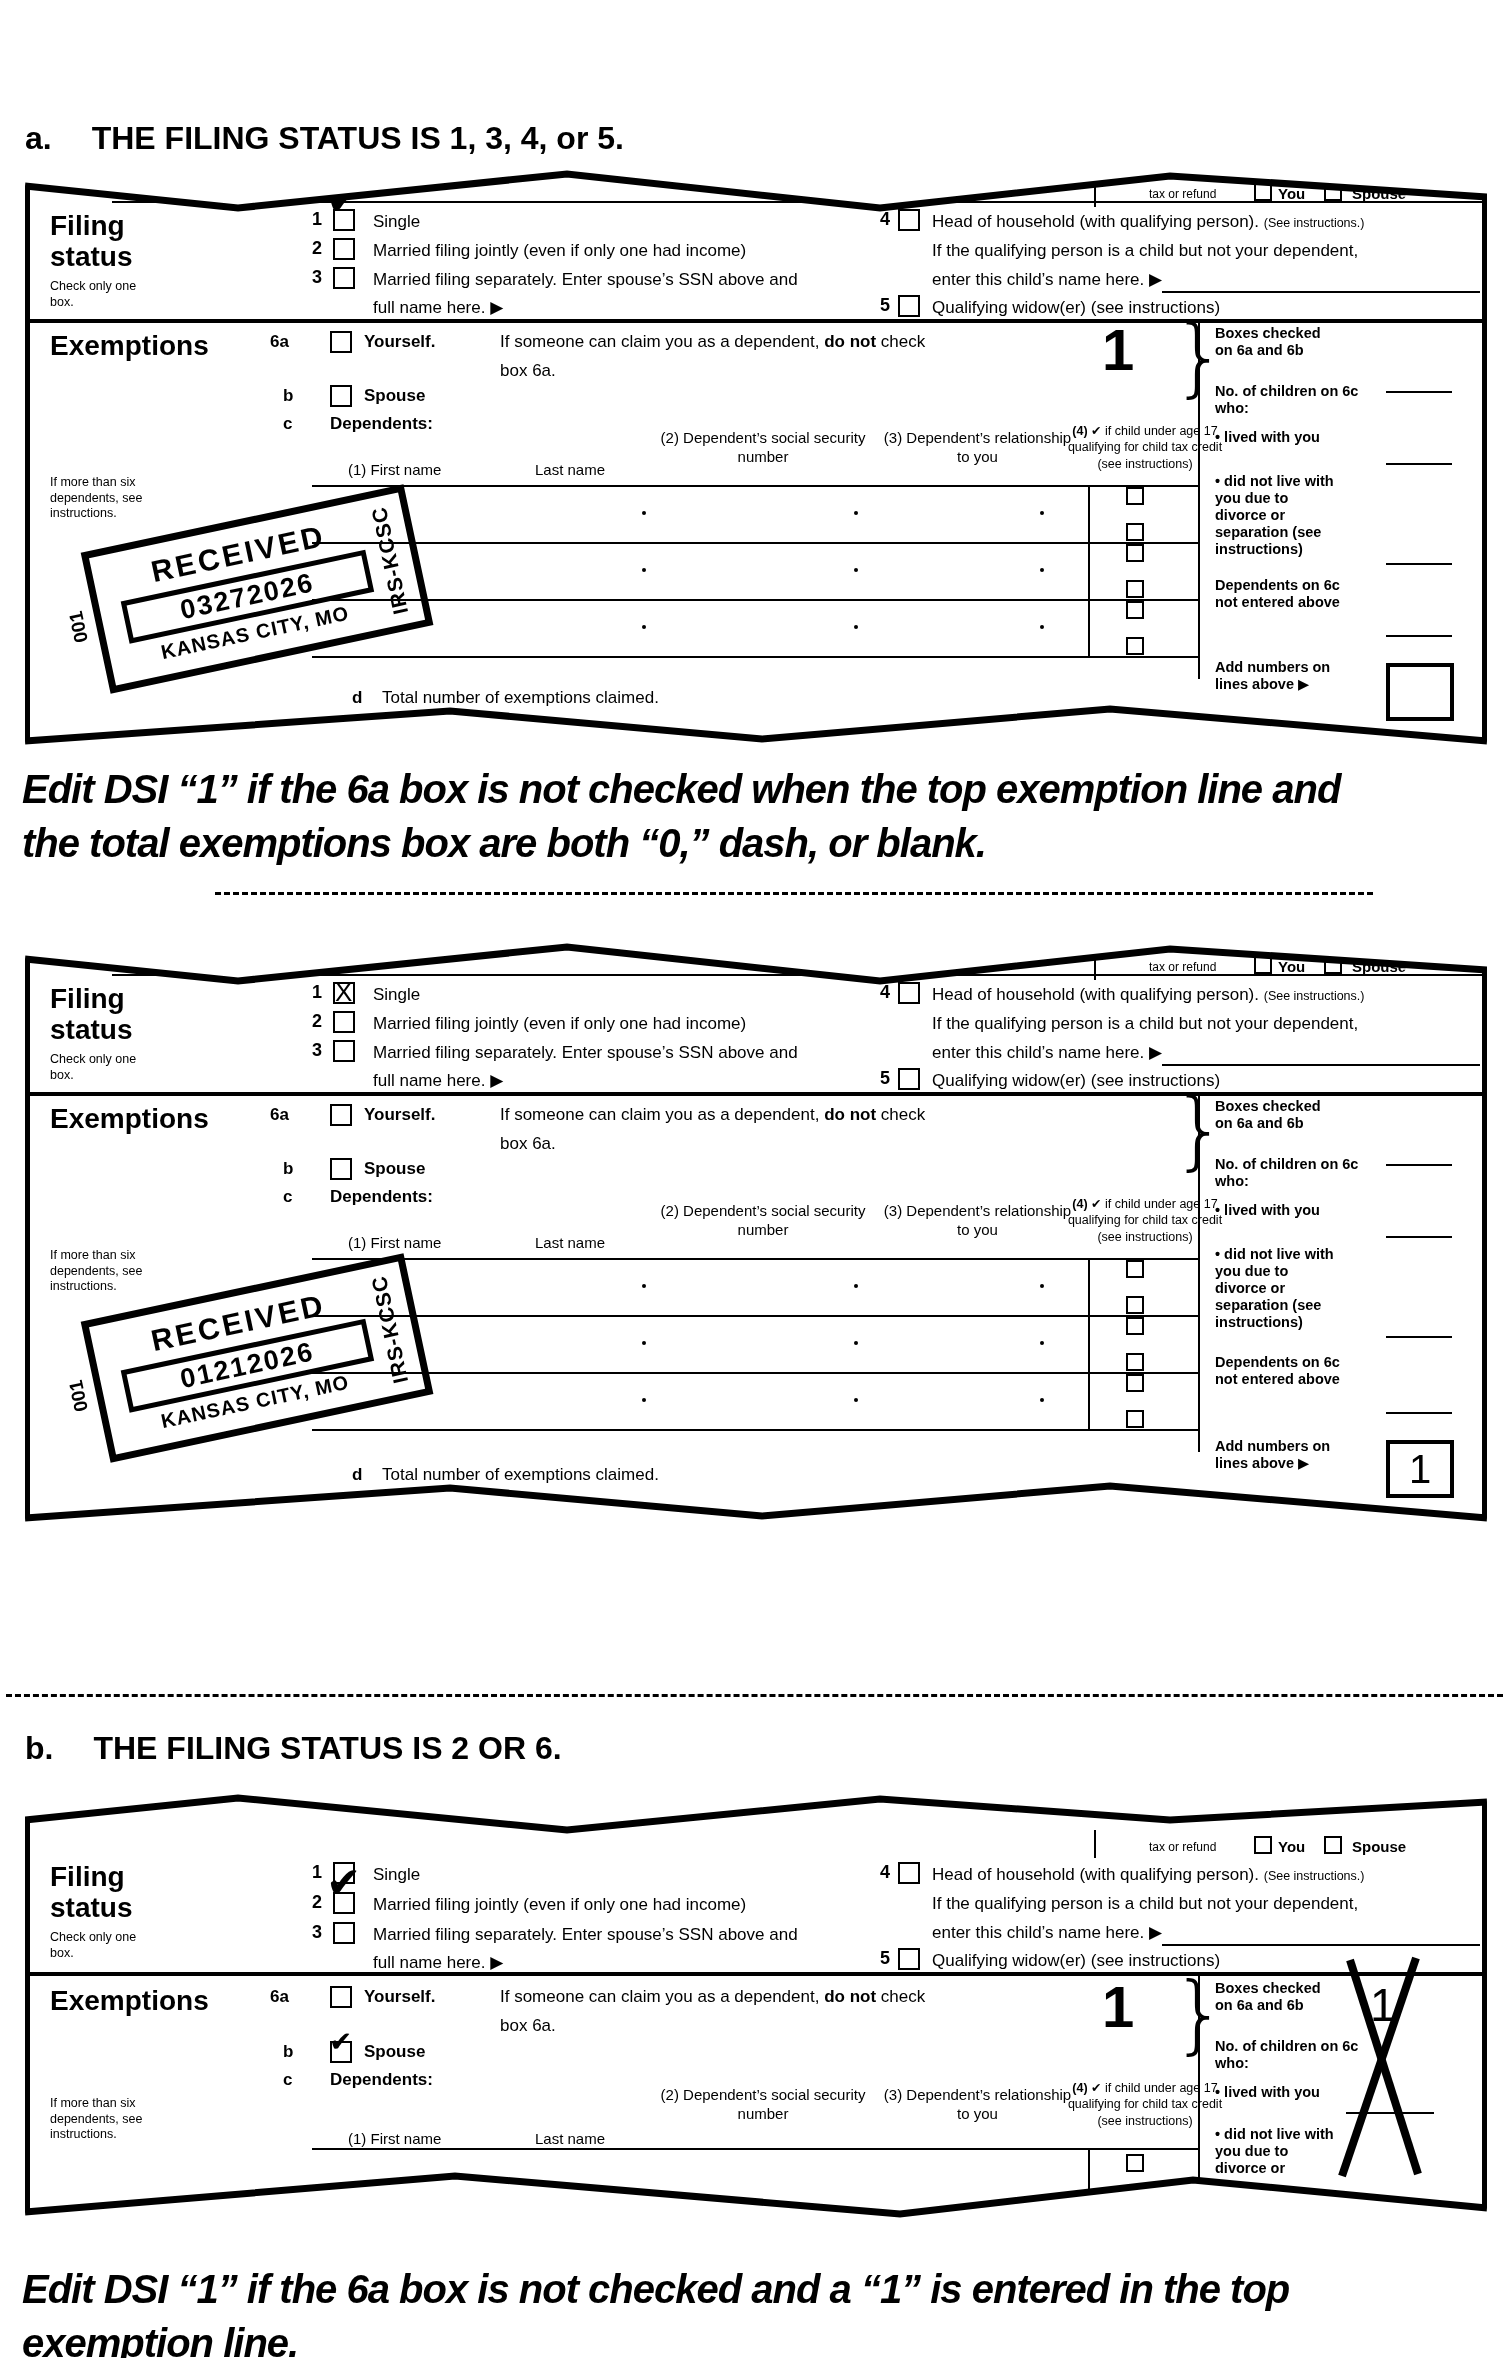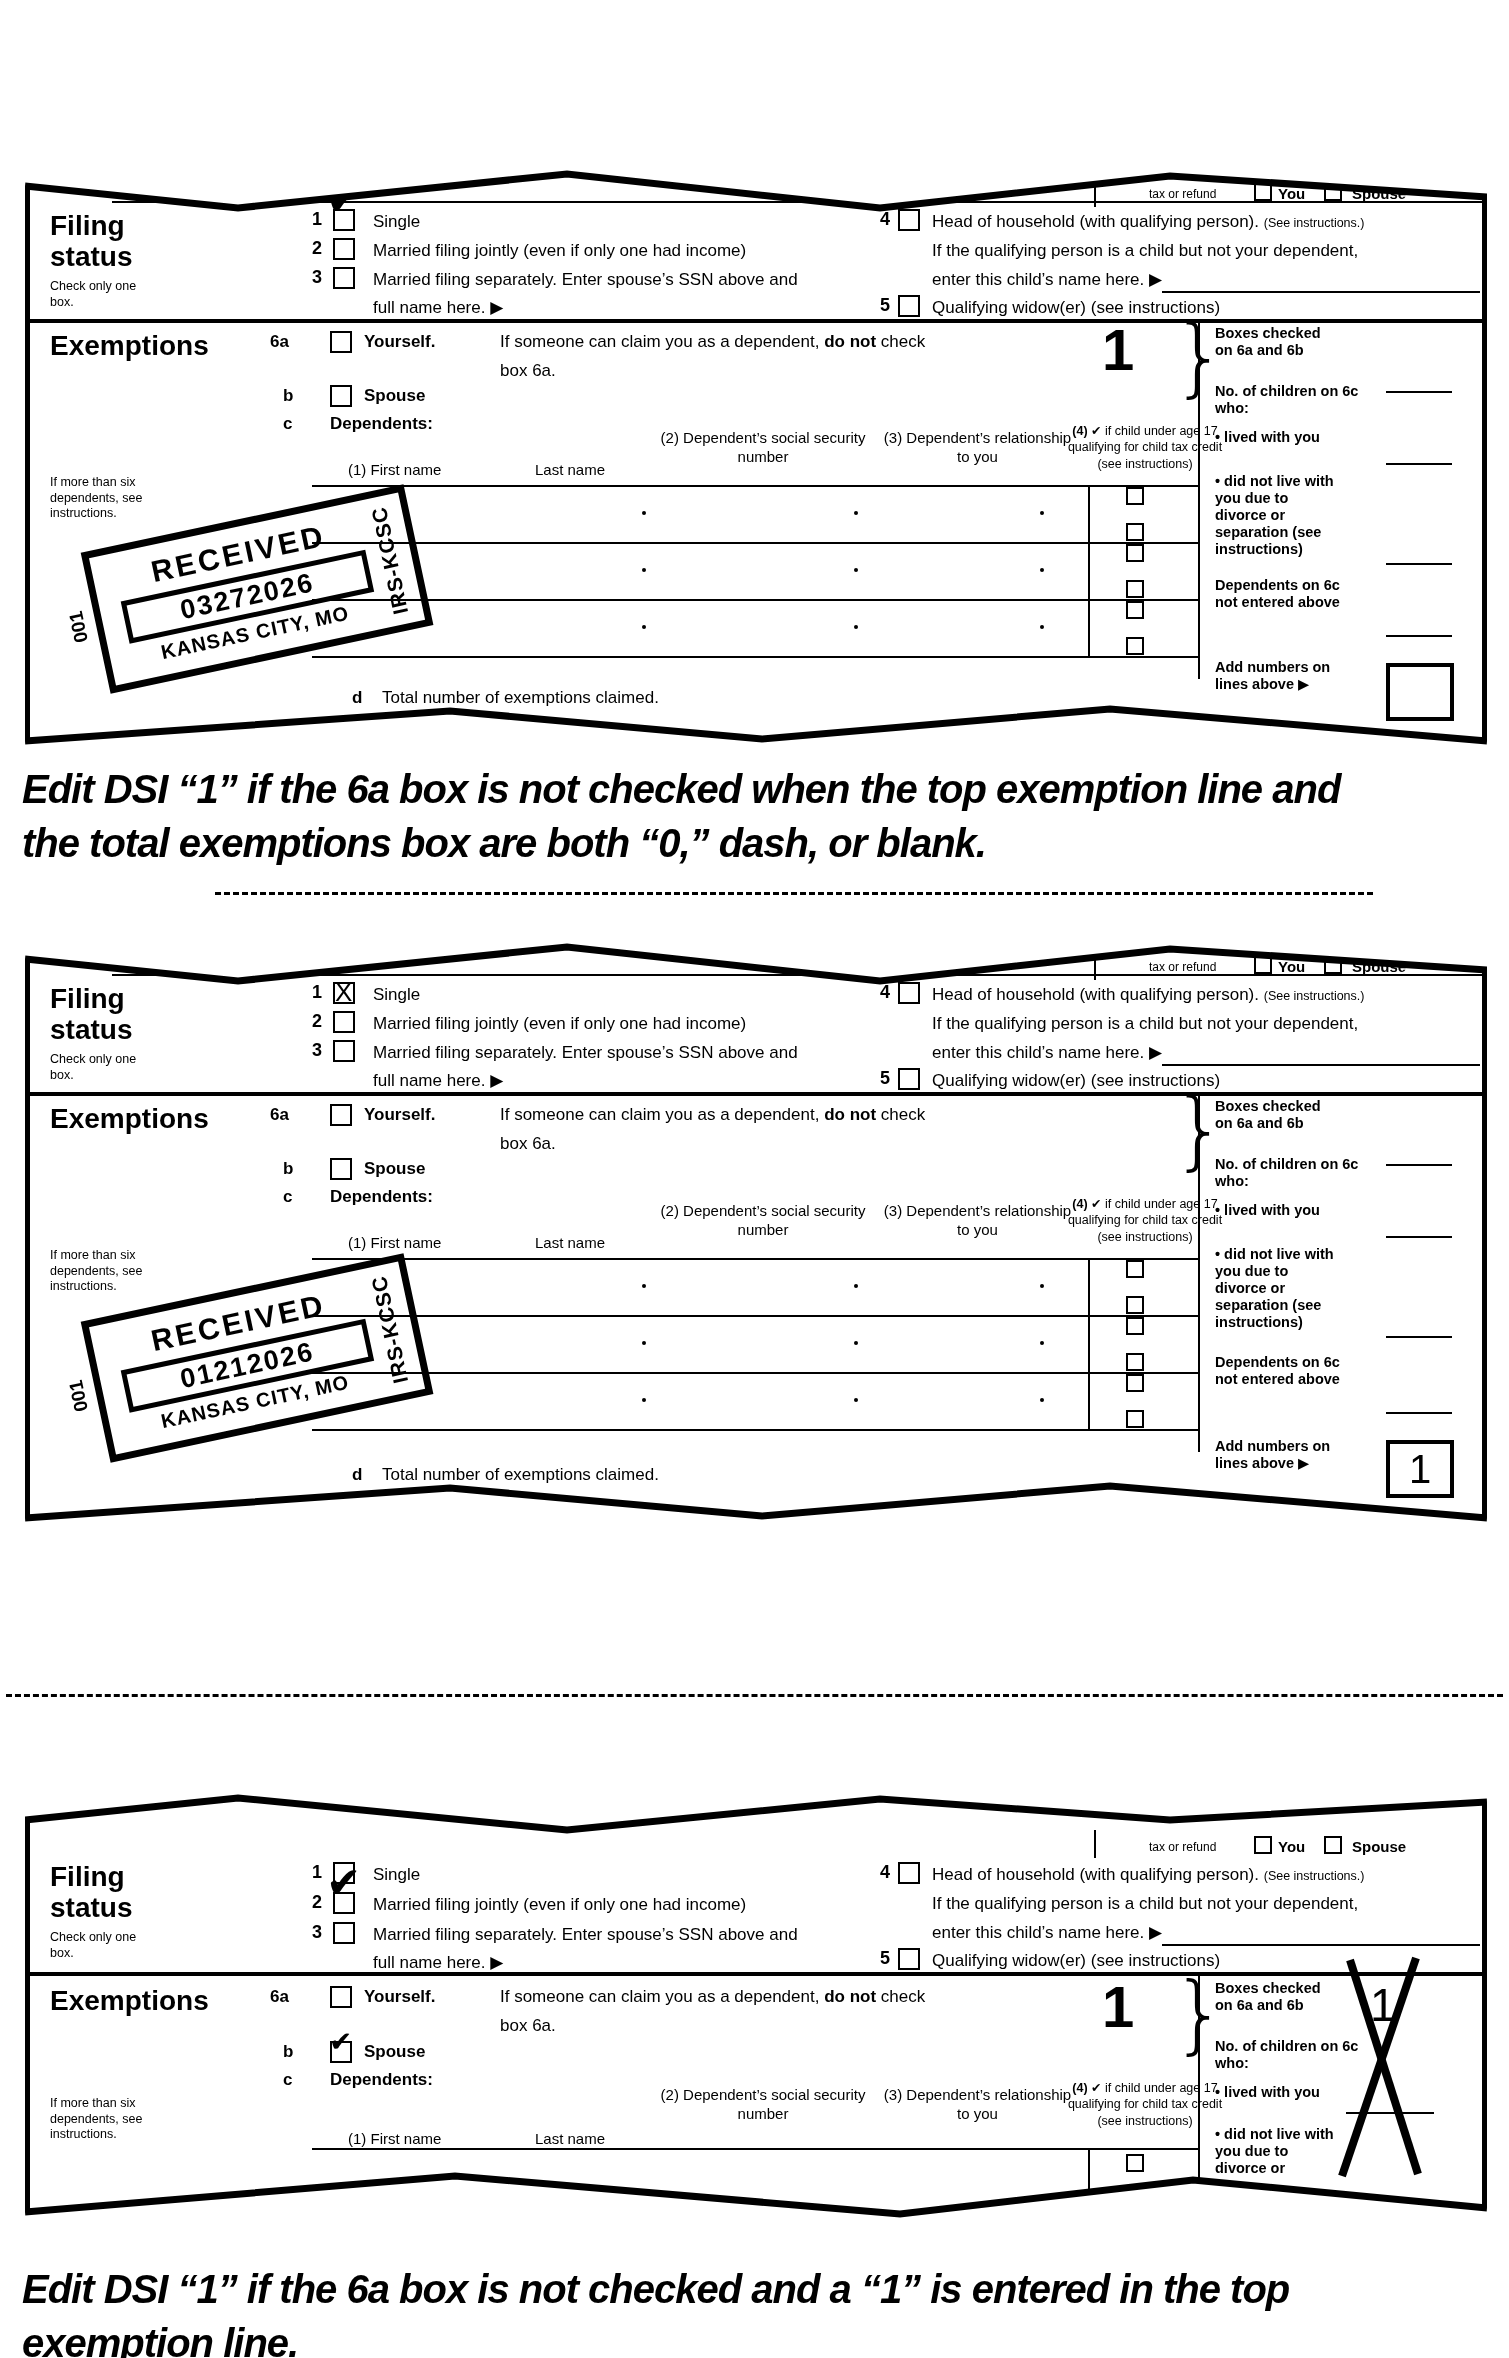--- a/index.html
+++ b/index.html
@@ -44,20 +44,21 @@
   .stamp-side{width:30px;writing-mode:vertical-rl;transform:rotate(180deg);text-align:center;font-size:21px;font-weight:bold;letter-spacing:1px;}
   .stamp-num{position:absolute;left:-40px;top:42%;transform:rotate(-90deg);font-size:19px;font-weight:bold;}
   .xmark line{stroke:#000;stroke-width:8;}
 </style>
 </head>
 <body>
 
 <div class="page">
 
 
+  <div class="headline" style="left:25px;top:120px;"><span>a.</span><span style="display:inline-block;width:40px;"></span><span>THE FILING STATUS IS 1, 3, 4, or 5.</span></div>
 
   <div class="formbox" style="top:173px;height:576px;">
     <span class="abs t12 u" style="left:1119px;top:14px;">tax or refund</span>
     <span class="cbs u" style="left:1224px;top:10px;"></span>
     <span class="abs t15 b u" style="left:1248px;top:12px;">You</span>
     <span class="cbs u" style="left:1294px;top:10px;"></span>
     <span class="abs t15 b u" style="left:1322px;top:12px;">Spouse</span>
     <div class="vl u" style="left:1064px;top:6px;height:28px;"></div>
 
     <svg class="zz" style="top:-6px;height:48px;" viewBox="0 0 1462 48" preserveAspectRatio="none">
@@ -295,20 +296,21 @@
     </div>
 
     <svg class="zz" style="bottom:-6px;height:52px;" viewBox="0 0 1462 52" preserveAspectRatio="none">
       <polygon points="0,38 425,8 737,36 1085,6 1462,38 1462,52 0,52" fill="#ffffff"></polygon>
       <polyline points="0,38 425,8 737,36 1085,6 1462,38" fill="none" stroke="#000" stroke-width="7"></polyline>
     </svg>
   </div>
 
   <div class="dashdiv" style="left:6px;top:1694px;width:1497px;"></div>
 
+  <div class="headline" style="left:25px;top:1730px;"><span>b.</span><span style="display:inline-block;width:40px;"></span><span>THE FILING STATUS IS 2 OR 6.</span></div>
 
   <div class="formbox" style="top:1796px;height:424px;">
     <svg class="zz" style="top:-6px;height:48px;" viewBox="0 0 1462 48" preserveAspectRatio="none">
       <polygon points="0,0 1462,0 1462,12 1145,30 855,9 542,40 213,8 0,30" fill="#ffffff"></polygon>
       <polyline points="0,30 213,8 542,40 855,9 1145,30 1462,12" fill="none" stroke="#000" stroke-width="7"></polyline>
     </svg>
 
     <span class="abs t12" style="left:1119px;top:44px;">tax or refund</span>
     <span class="cbs" style="left:1224px;top:40px;"></span>
     <span class="abs t15 b" style="left:1248px;top:42px;">You</span>

